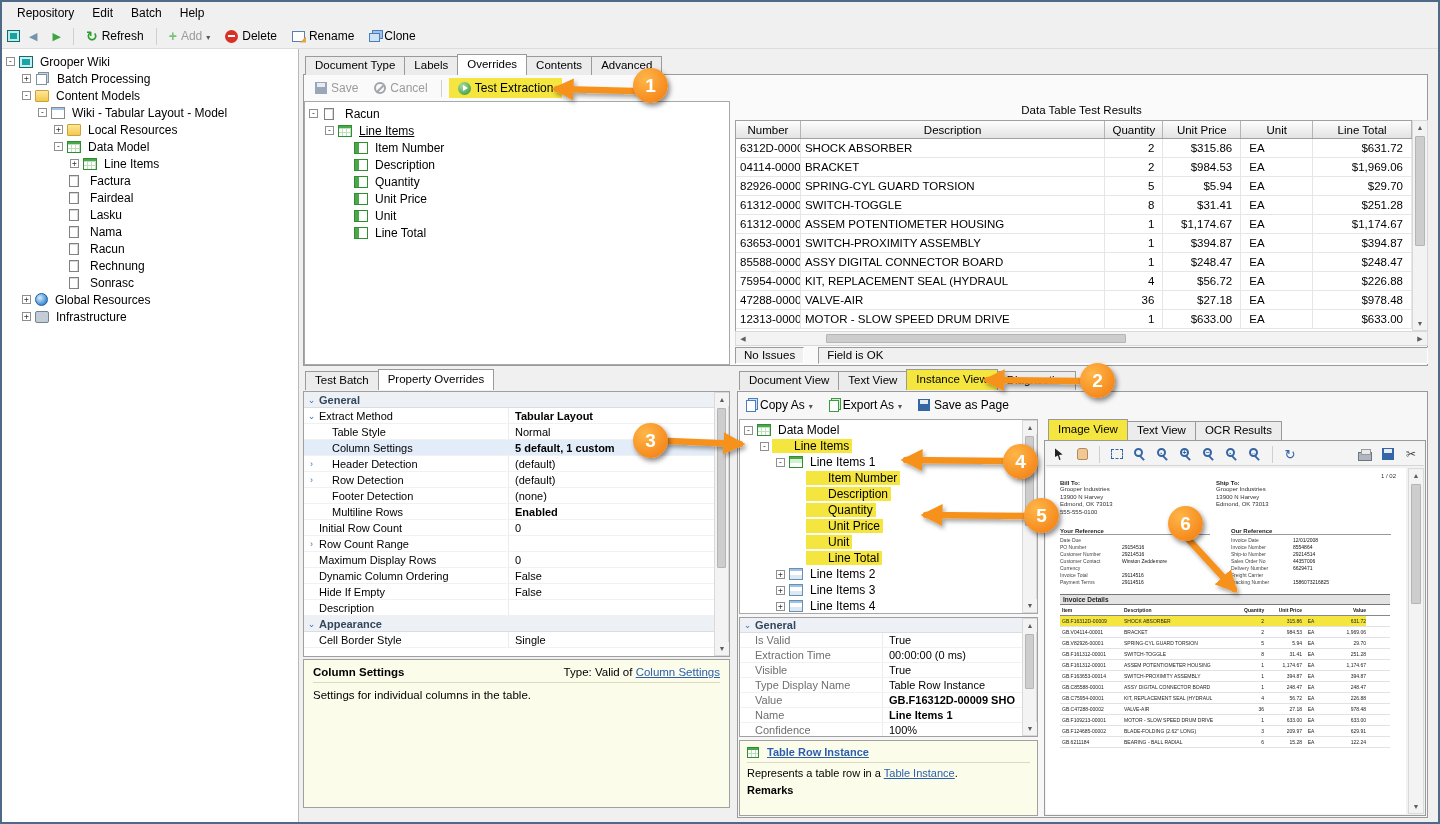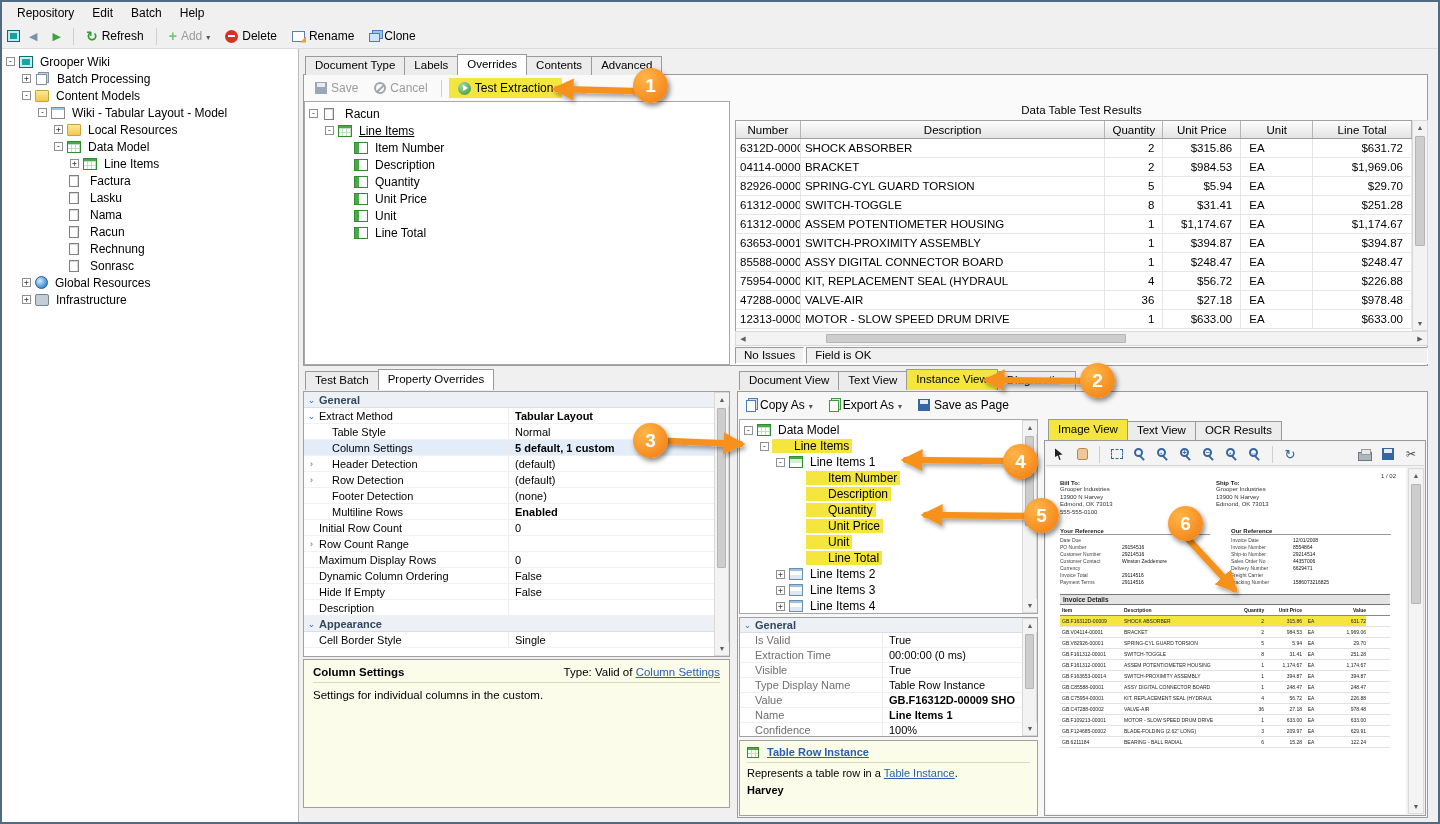--- a/index.html
+++ b/index.html
@@ -93,21 +93,21 @@
 .rhead .c2,.rhead .c3,.rhead .c5{justify-content:center;}
 
 
 .sb{position:absolute;background:#f3f3f3;border:1px solid #d9d9d9;}
 .sb-btn{position:absolute;width:14px;height:13px;color:#5d5d5d;font-size:7px;display:flex;align-items:center;justify-content:center;background:#f3f3f3;}
 .sb-thumb{position:absolute;background:#cdcdcd;border:1px solid #b5b5b5;border-radius:1px;}
 
 
 #statusbar{position:absolute;left:735px;top:347px;width:693px;height:17px;display:flex;gap:2px;font-size:11.5px;}
 .sunken{background:#f0f0f0;border:1px solid;border-color:#9b9b9b #fff #fff #9b9b9b;padding:1px 8px;white-space:nowrap;}
-#status-right{flex:1;}
+#status-right{flex:1;margin-left:12px;}
 
 
 .pg{position:absolute;background:#fff;border:1px solid #a0a0a0;overflow:hidden;}
 .pg-row{display:flex;height:16px;align-items:center;border-bottom:1px solid #f1f1f1;font-size:11px;}
 .pg-exp{width:15px;text-align:center;color:#3b6db3;font-size:9px;flex:none;}
 .pg-name{width:190px;flex:none;overflow:hidden;white-space:nowrap;border-right:1px solid #ececec;height:100%;display:flex;align-items:center;}
 .pg-val{flex:1;padding-left:6px;overflow:hidden;white-space:nowrap;}
 .pg-row[data-ind="1"] .pg-name{padding-left:13px;}
 .pg-row[data-b="b"] .pg-val{font-weight:bold;}
 .pg-row[data-t="cat"]{background:#edf1f6;border-bottom:1px solid #d9dee5;}
@@ -274,20 +274,25 @@
     </div>
 
 
 
     <div class="tree-row" data-indent="3">
       <span class="exp"></span>
       <span class="ticon" data-icon="doc-icon"></span>
       <span class="tlabel">Factura</span>
     </div>
 
+    <div class="tree-row" data-indent="3">
+      <span class="exp"></span>
+      <span class="ticon" data-icon="doc-icon"></span>
+      <span class="tlabel">Fairdeal</span>
+    </div>
 
     <div class="tree-row" data-indent="3">
       <span class="exp"></span>
       <span class="ticon" data-icon="doc-icon"></span>
       <span class="tlabel">Lasku</span>
     </div>
 
     <div class="tree-row" data-indent="3">
       <span class="exp"></span>
       <span class="ticon" data-icon="doc-icon"></span>
@@ -637,21 +642,21 @@
     <span class="sb-btn" style="left:0;bottom:0;">▼</span>
     <span class="sb-thumb" style="left:2px;top:15px;width:9px;height:160px;"></span>
   </div>
 </div>
 
 <div id="help1" class="help">
   <div class="help-hd">
     <span class="help-title">Column Settings</span>
     <span><span>Type: Valid of </span><span class="link">Column Settings</span></span>
   </div>
-  <div>Settings for individual columns in the custom.</div>
+  <div>Settings for individual columns in the table.</div>
 </div>
 
 <div id="inst-box"></div>
 <div class="tabs" style="left:739px;top:369px;">
 
     <div class="tab">Document View</div>
 
     <div class="tab">Text View</div>
 
     <div class="tab" data-active="y" data-hl="y">Instance View</div>
@@ -814,21 +819,21 @@
 </div>
 
 <div id="help2" class="help">
   <div class="help-hd">
     <span style="display:flex;align-items:center;gap:4px;">
       <span data-icon="table-icon" style="width:12px;height:11px;"></span>
       <span class="link" style="font-weight:bold;">Table Row Instance</span>
     </span>
   </div>
   <div><span>Represents a table row in a </span><span class="link">Table Instance</span><span>.</span></div>
-  <div style="font-weight:bold;margin-top:5px;">Harvey</div>
+  <div style="font-weight:bold;margin-top:5px;">Remarks</div>
 </div>
 
 <div class="tabs" style="left:1048px;top:419px;">
 
     <div class="tab" data-active="y" data-hl="y">Image View</div>
 
     <div class="tab">Text View</div>
 
     <div class="tab">OCR Results</div>
   </div>

